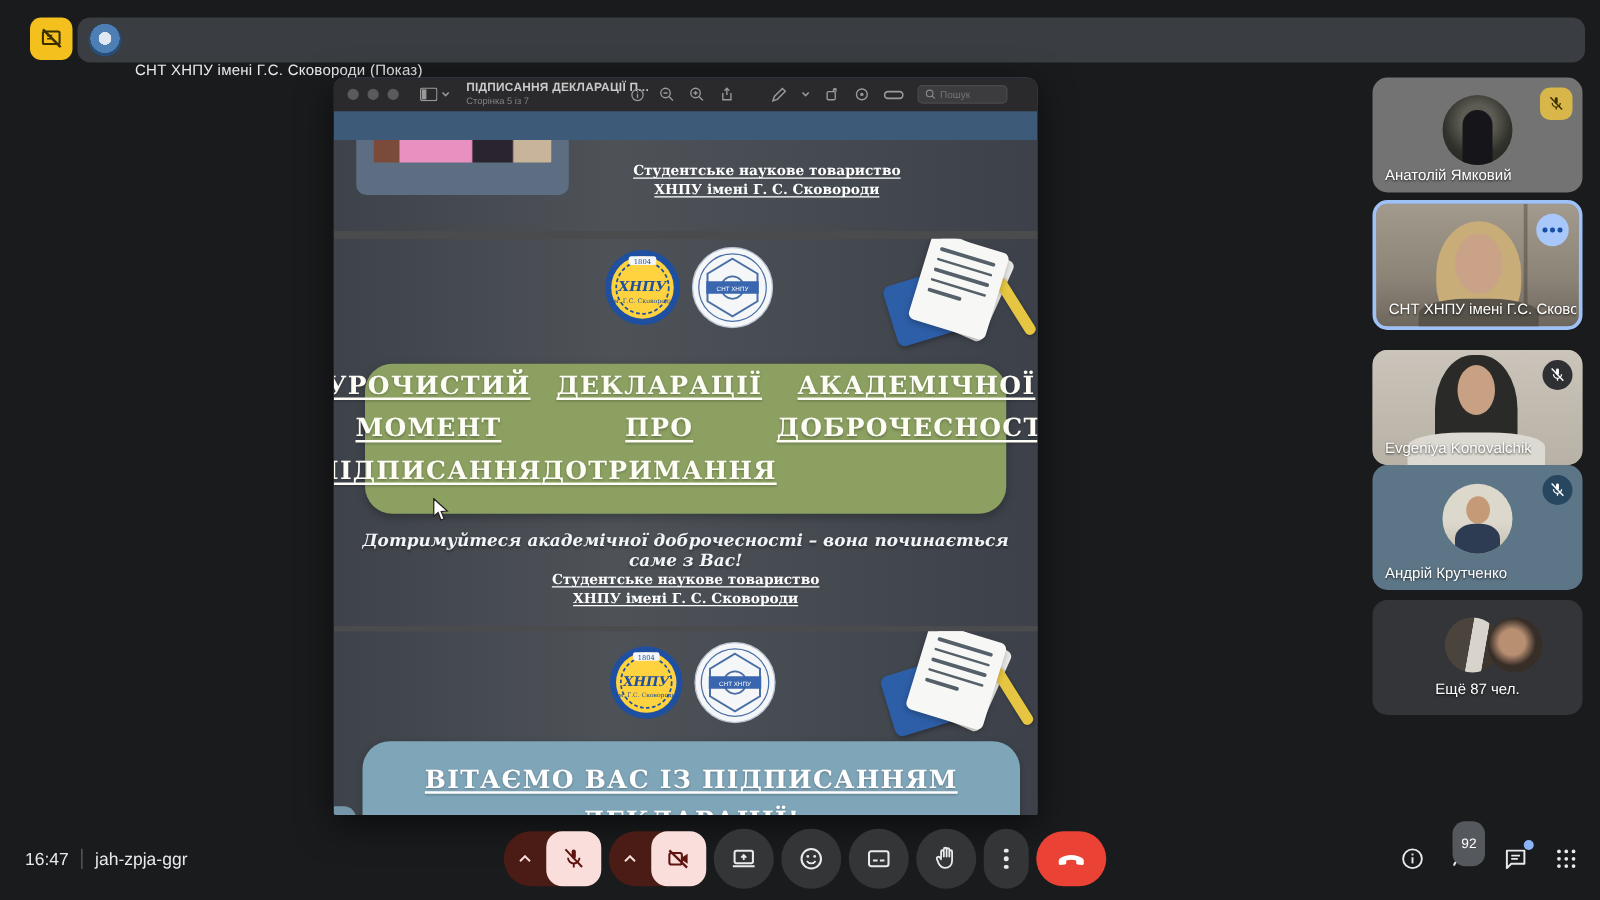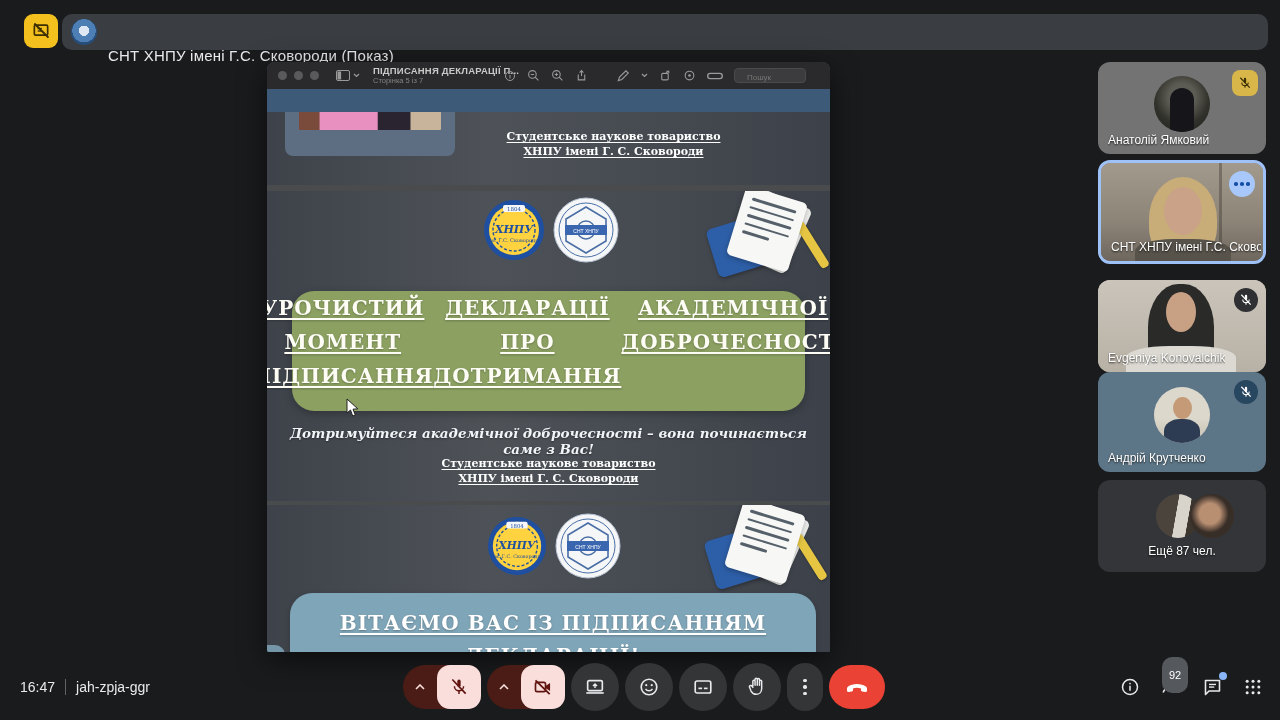--- a/index.html
+++ b/index.html
@@ -7,37 +7,37 @@
               font-family:"Liberation Sans", sans-serif; }
   .abs { position:absolute; }
 
   
   #presenter-badge { left:24px; top:14px; width:34px; height:34px; border-radius:9px;
     background:#f4c01e; display:flex; align-items:center; justify-content:center; }
   #share-pill { left:62px; top:14px; right:12px; height:36px; background:#3a3d42;
     border-radius:10px; display:flex; align-items:center; gap:11px; padding-left:9px; }
   #share-avatar { width:26px; height:26px; border-radius:50%;
     background:radial-gradient(circle at 50% 45%, #dfe8f2 0 26%, #4d7fb5 27% 60%, #274d7a 61% 100%); }
-  #share-label { color:#e8eaed; font-size:15px; letter-spacing:.2px;margin-top:47px; }
+  #share-label { color:#e8eaed; font-size:12px; letter-spacing:.2px;margin-top:47px; }
 
   
   #preview-window { left:267px; top:62px; width:563px; height:590px;
     border-radius:8px 8px 2px 2px; overflow:hidden; background:#3d5a78;
     box-shadow:0 8px 28px rgba(0,0,0,.55); }
   #pv-titlebar { position:absolute; left:0; top:0; right:0; height:27px; background:#2a2a2c;
     display:flex; align-items:center; z-index:30; }
   .traffic { width:9px; height:9px; border-radius:50%; background:#5a5a5c; margin-right:7px; }
   #pv-sidebar-toggle { margin-left:10px; display:flex; align-items:center; gap:3px; color:#9a9a9a; }
   #pv-title-block { margin-left:13px; line-height:1.05; }
   #pv-title { color:#c9c9c9; font-size:9.5px; font-weight:bold; letter-spacing:.2px; }
   #pv-page { color:#828282; font-size:7.5px; margin-top:1px; }
   #pv-toolbar { position:absolute; left:237px; top:0; height:27px; display:flex;
     align-items:center; gap:11px; color:#9a9a9a; }
   #pv-search { display:flex; align-items:center; gap:3px; background:#3c3c3e;
-    border:1px solid #4a4a4c; border-radius:4px; height:15px; padding:0 5px; width:72px;flex-direction:column; }
+    border:1px solid #4a4a4c; border-radius:4px; height:15px; padding:0 5px; width:72px; }
   #pv-search input { background:transparent; border:none; outline:none; width:46px;
     color:#9a9a9a; font-size:8px; font-family:"Liberation Sans",sans-serif; }
 
   
   #pv-content { position:absolute; left:0; top:27px; right:0; bottom:0;
     background:#4c4d4f;margin-top:23px; }
   .slide { position:absolute; left:0; right:0; overflow:hidden;
     background:
       radial-gradient(90px 60px at 12% 80%, rgba(15,25,45,.35) 0 60%, transparent 70%),
       radial-gradient(120px 70px at 85% 30%, rgba(230,235,240,.14) 0 60%, transparent 70%),

